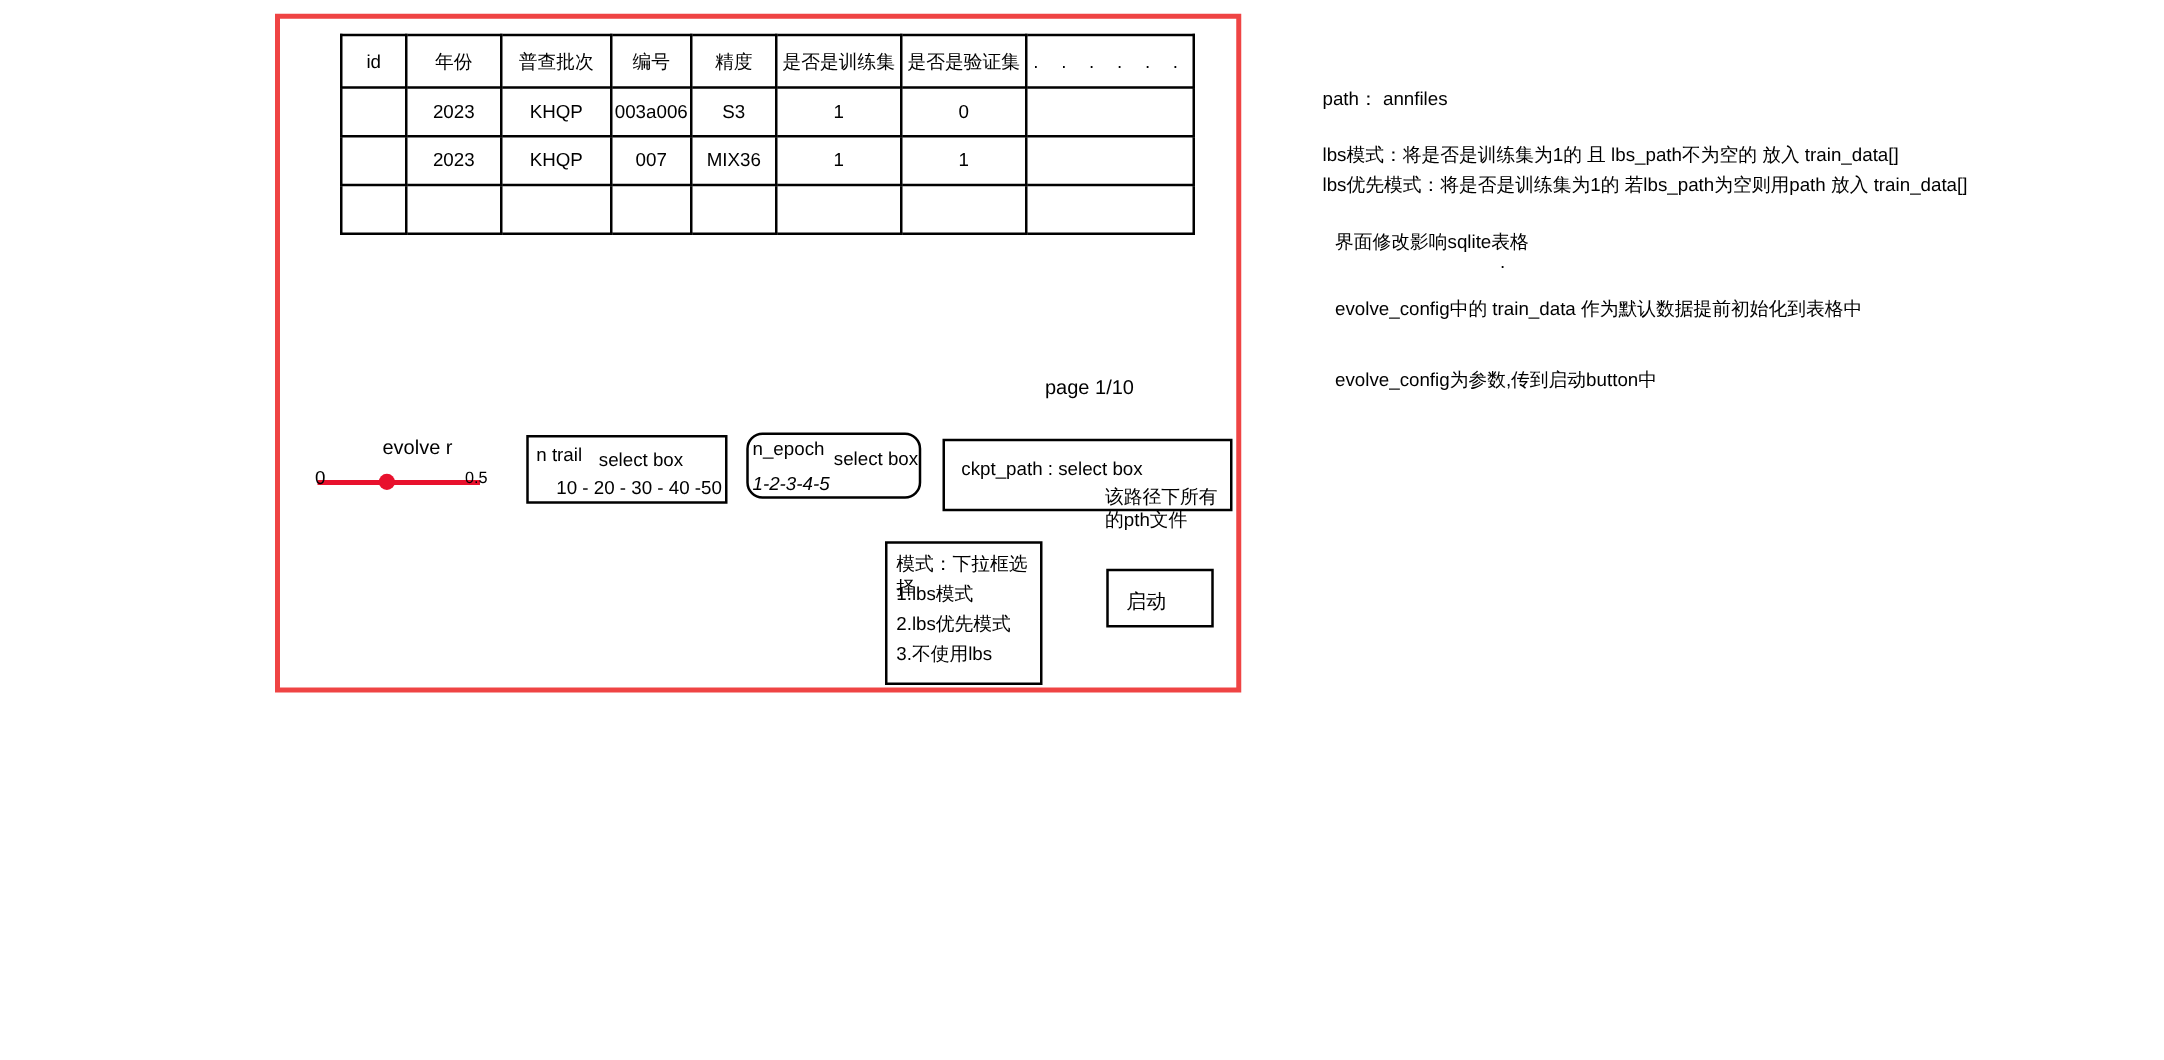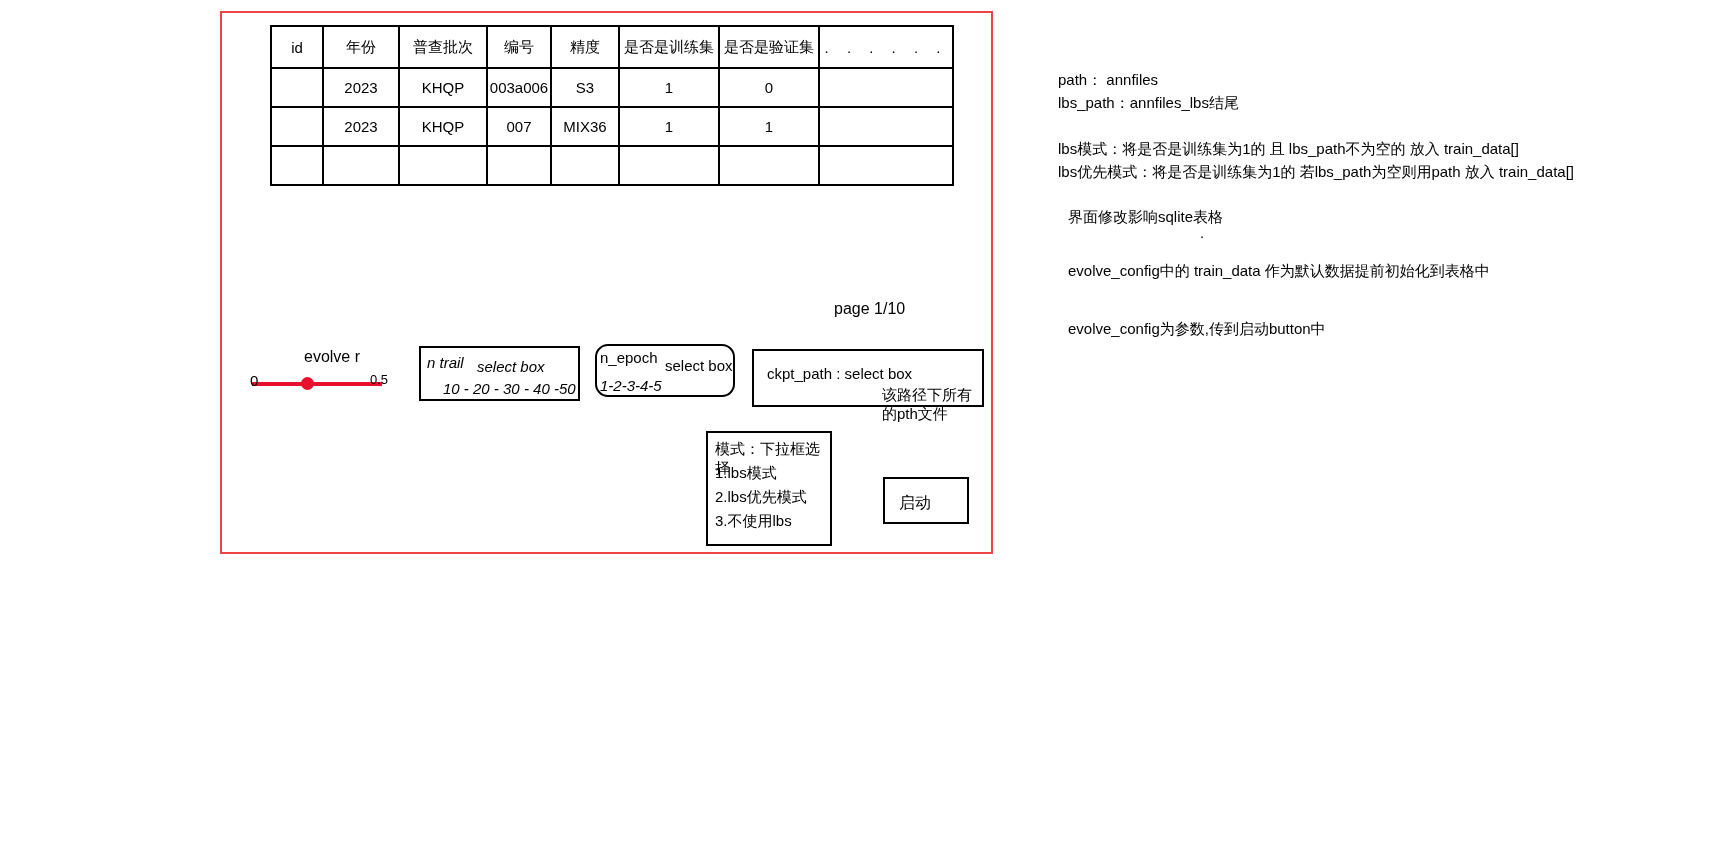--- a/index.html
+++ b/index.html
@@ -16,21 +16,21 @@
     overflow: hidden;
   }
 
   
   #mockup-frame {
     position: absolute;
     left: 220px;
     top: 11px;
     width: 773px;
     height: 543px;
-    border: 2px solid #ef4444;
+    border: 4px solid #ef4444;
     box-sizing: border-box;
     background: #fff;
   }
 
   
   #data-table {
     position: absolute;
     left: 48px;
     top: 12px;
     border-collapse: collapse;
@@ -124,21 +124,21 @@
   .panel-title {
     position: absolute;
     font-size: 15px;
   }
   .panel-sub {
     position: absolute;
     font-size: 15px;
   }
 
   
-  #ntrail-panel { left: 197px; top: 333px; width: 161px; height: 55px; font-style: italic; }
+  #ntrail-panel { left: 197px; top: 333px; width: 161px; height: 55px; }
   #ntrail-label { left: 6px;  top: 6px; }
   #ntrail-select { left: 56px; top: 10px; }
   #ntrail-options { left: 22px; top: 32px; }
 
   
   #nepoch-panel { left: 373px; top: 331px; width: 140px; height: 53px; border-radius: 13px; }
   #nepoch-label { left: 3px;  top: 3px; }
   #nepoch-select { left: 68px; top: 11px; }
   #nepoch-options { left: 3px;  top: 31px; font-style: italic; }
 
@@ -150,21 +150,21 @@
   
   #mode-panel { left: 484px; top: 418px; width: 126px; height: 115px; }
   .mode-line { position: absolute; font-size: 15px; }
   #mode-l0 { left: 7px; top: 7px; }
   #mode-l1 { left: 7px; top: 31px; }
   #mode-l2 { left: 7px; top: 55px; }
   #mode-l3 { left: 7px; top: 79px; }
 
   
   #start-button {
-    left: 661px; top: 440px; width: 86px; height: 47px; margin-top: 24px;
+    left: 661px; top: 440px; width: 86px; height: 47px;
   }
   #start-button-label {
     position: absolute;
     left: 14px; top: 14px;
     font-size: 16px;
   }
 
   
   #notes {
     position: absolute;
@@ -272,21 +272,20 @@
   </div>
 
   <div class="panel" id="start-button">
     <div id="start-button-label">启动</div>
   </div>
 
 </div>
 
 <div id="notes">
   <div class="note-line">path：  annfiles</div>
-  <div class="note-line">lbs_path：annfiles_lbs结尾</div>
   <div class="note-gap-md"></div>
   <div class="note-line">lbs模式：将是否是训练集为1的 且 lbs_path不为空的 放入 train_data[]</div>
   <div class="note-line">lbs优先模式：将是否是训练集为1的 若lbs_path为空则用path 放入 train_data[]</div>
   <div class="note-gap-md"></div>
   <div class="note-line note-indent">界面修改影响sqlite表格</div>
   <div class="note-dot">.</div>
   <div class="note-gap-md"></div>
   <div class="note-line note-indent">evolve_config中的 train_data 作为默认数据提前初始化到表格中</div>
   <div class="note-gap-md"></div>
   <div class="note-gap-sm"></div>

